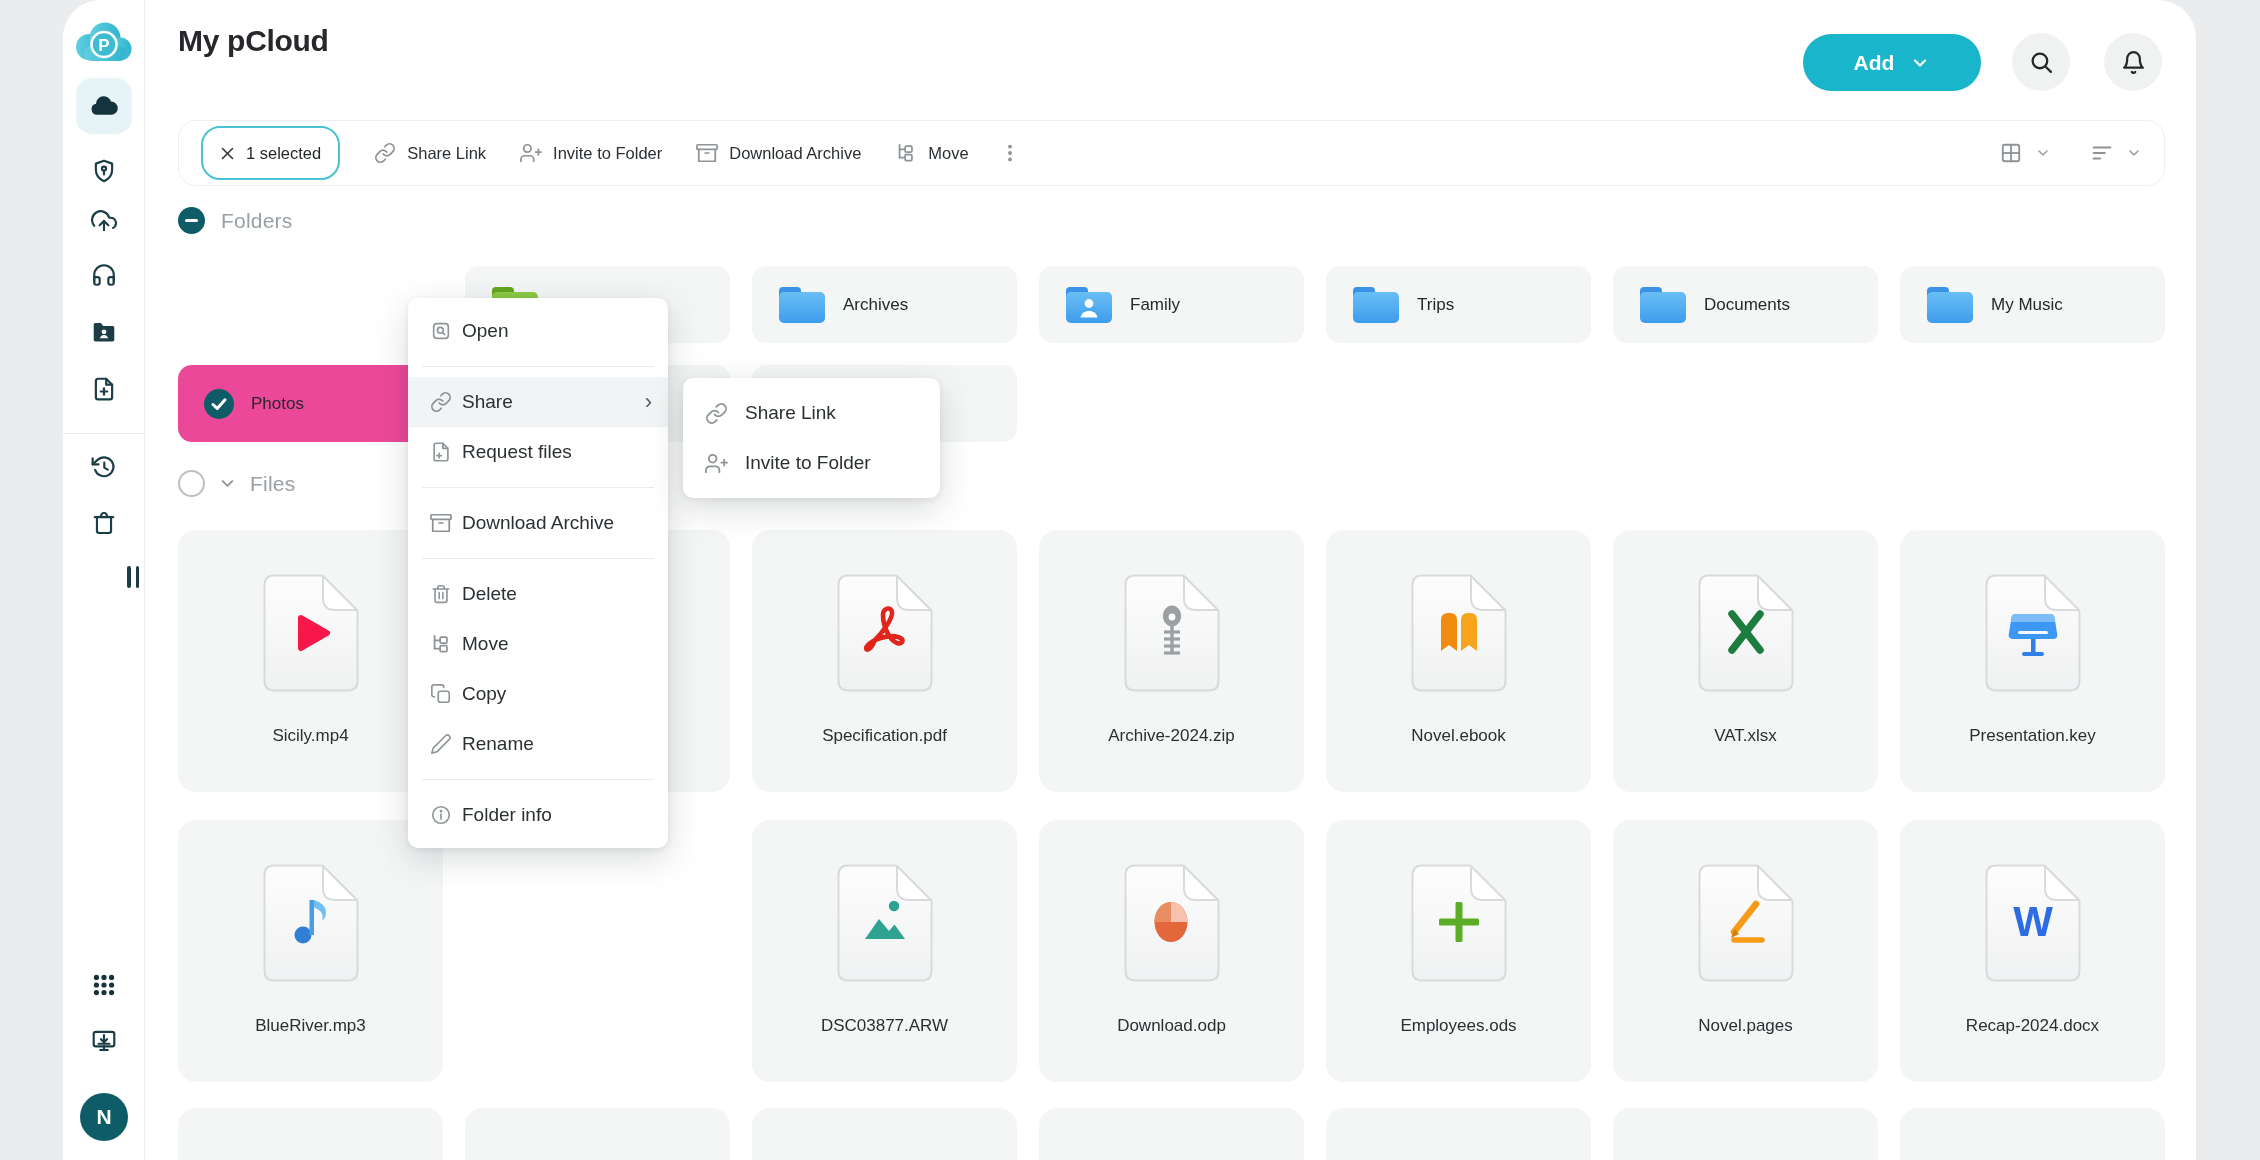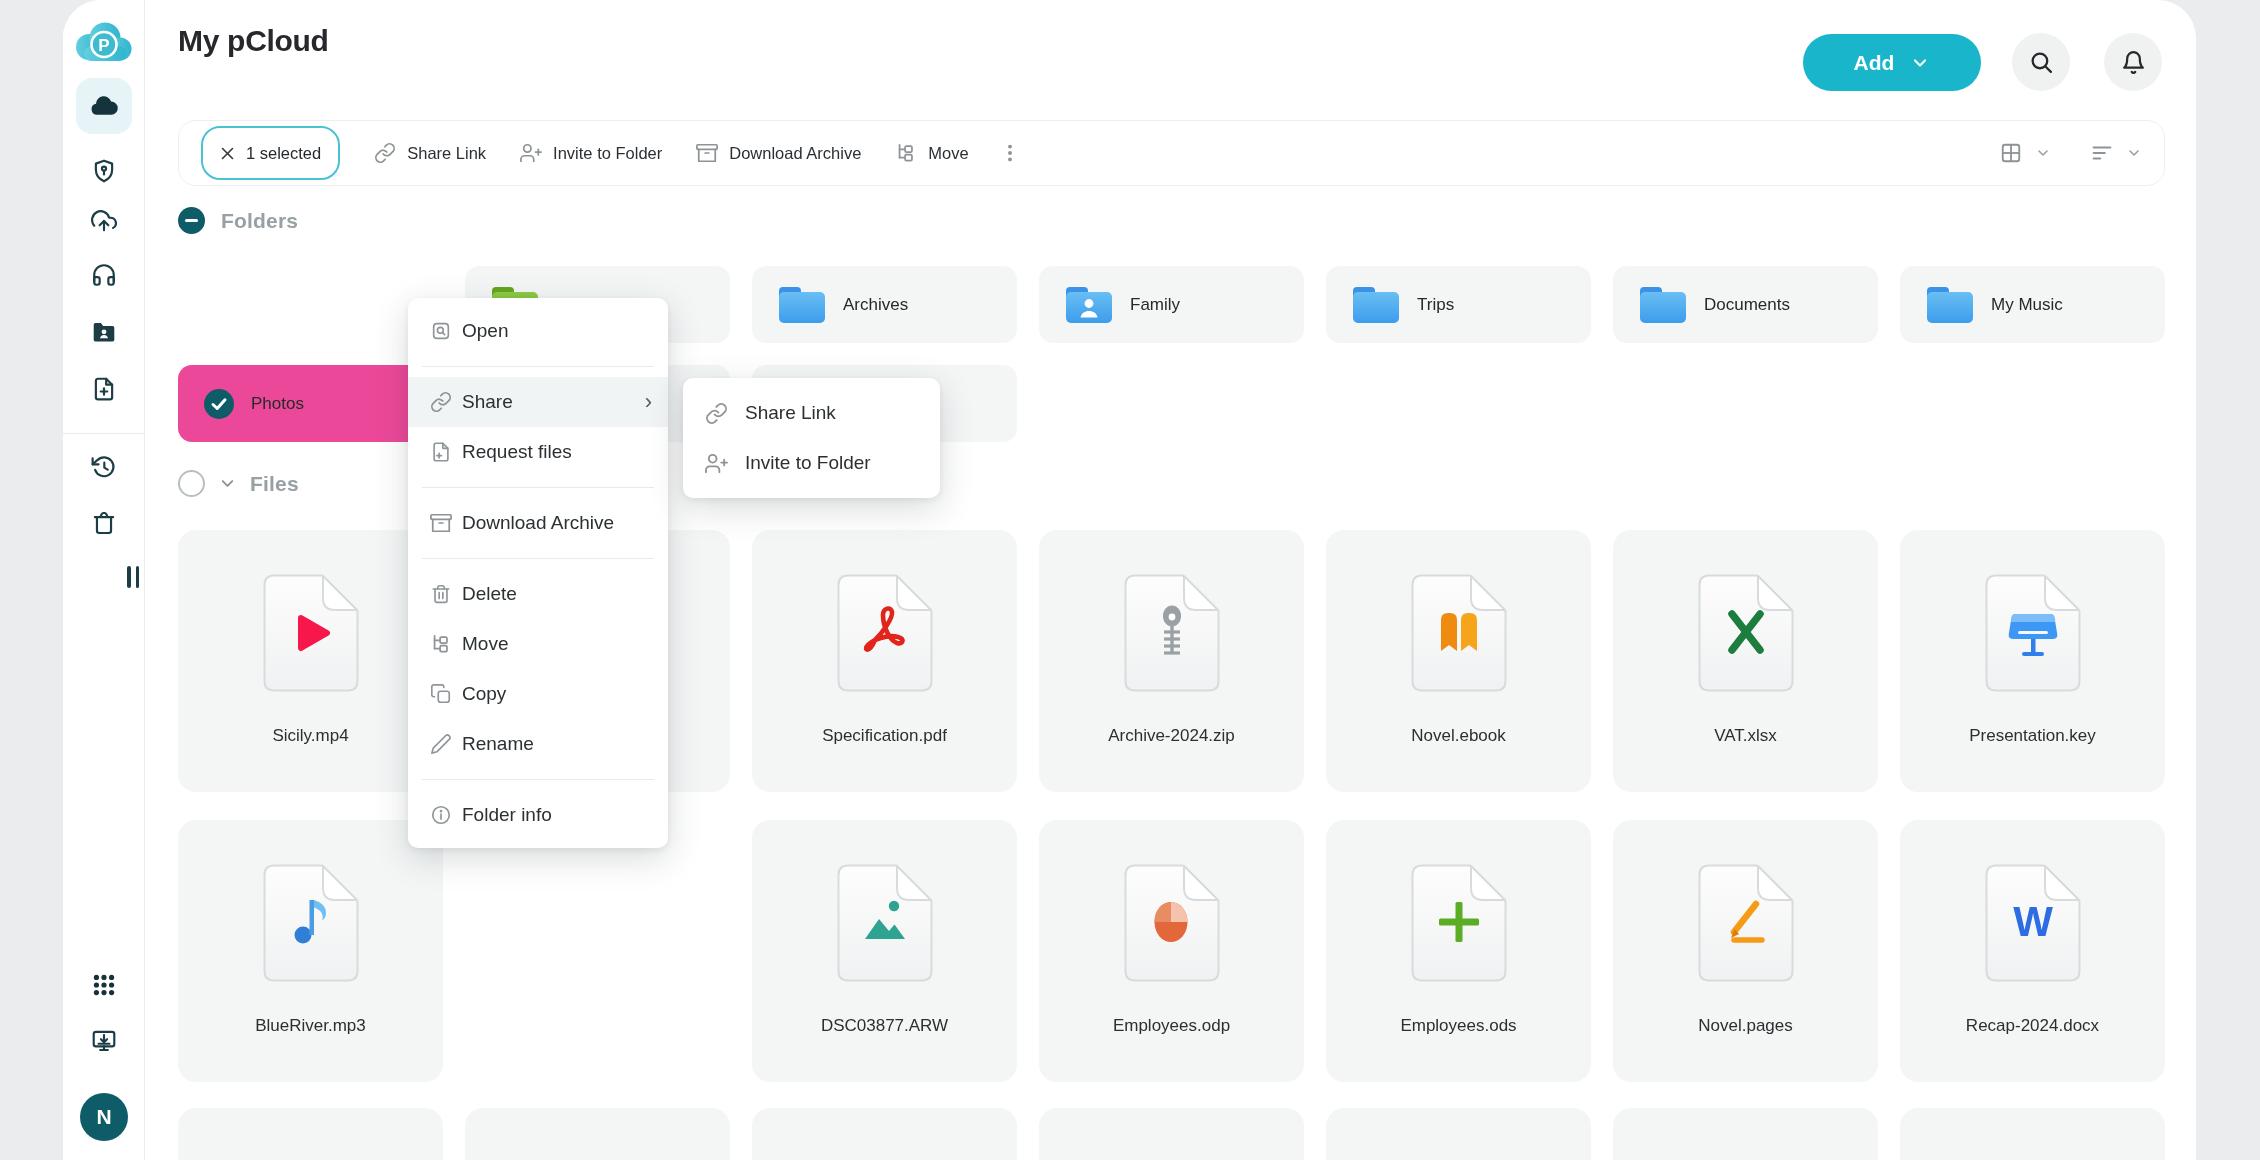--- a/index.html
+++ b/index.html
@@ -36,21 +36,21 @@
   .chip { display:flex; align-items:center; gap:11px; height:54px; padding:18px 17px;
     border:2px solid #49c2d3; border-radius:19px; background:#fff; cursor:pointer; }
   .chip span { font-size:16.5px; color:#25292c; font-weight:500; }
   .tb-act { display:flex; align-items:center; gap:11px; margin-left:34px; cursor:pointer; }
   .tb-act span { font-size:16.5px; color:#2b3034; }
   .tb-ico { width:22px; height:22px; } .tb-ico svg{display:block;width:100%;height:100%;}
   .tb-right { position:absolute; right:22px; display:flex; align-items:center; gap:13px; }
   .tb-dots { margin-left:30px; cursor:pointer; }
   
   .sec-hdr { position:absolute; display:flex; align-items:center; gap:16px; }
-  .sec-hdr .lbl { font-size:21px; font-weight:700; color:#98a0a4; letter-spacing:.2px; }
+  .sec-hdr .lbl { font-size:21px; font-weight:400; color:#98a0a4; letter-spacing:.2px; }
   .circle-minus { width:27px; height:27px; border-radius:50%; background:#0d5c68;
     display:flex; align-items:center; justify-content:center; cursor:pointer; }
   .circle-minus i { display:block; width:13px; height:3px; border-radius:2px; background:#fff; }
   .circle-empty { width:27px; height:27px; border-radius:50%; border:2px solid #b9bfc1; background:#fff; cursor:pointer; }
   
   .ftile { position:absolute; width:265px; height:77px; background:#f4f6f6; border-radius:14px;
     display:flex; align-items:center; padding-left:26px; gap:17px; cursor:pointer; }
   .ftile .nm { font-size:17px; font-weight:500; color:#26292b; white-space:nowrap; }
   .ftile.sel { background:#ec4899; }
   .check-circle { width:30px; height:30px; flex:0 0 30px; }
@@ -498,21 +498,21 @@
     </svg>
     <span class="nm">DSC03877.ARW</span>
   </div>
   <div class="dtile" style="left:976px; top:820px">
     <svg class="page" viewBox="0 0 96 118">
       <use href="#page-shape"></use>
       <ellipse cx="47" cy="58" rx="16.5" ry="20" fill="#e2673b"></ellipse>
       <path d="M47 58 L63.5 58 A16.5 20 0 0 0 47 38 Z" fill="#f4c2ad"></path>
       <path d="M47 58 L30.5 58 A16.5 20 0 0 1 47 38 Z" fill="#e88c62"></path>
     </svg>
-    <span class="nm">Employees.odp</span>
+    <span class="nm">Download.odp</span>
   </div>
   <div class="dtile" style="left:1263px; top:820px">
     <svg class="page" viewBox="0 0 96 118">
       <use href="#page-shape"></use>
       <rect x="44.5" y="38" width="7" height="40" rx="1.5" fill="#5bad25"></rect>
       <rect x="28" y="54.5" width="40" height="7" rx="1.5" fill="#5bad25"></rect>
     </svg>
     <span class="nm">Employees.ods</span>
   </div>
   <div class="dtile" style="left:1550px; top:820px">

